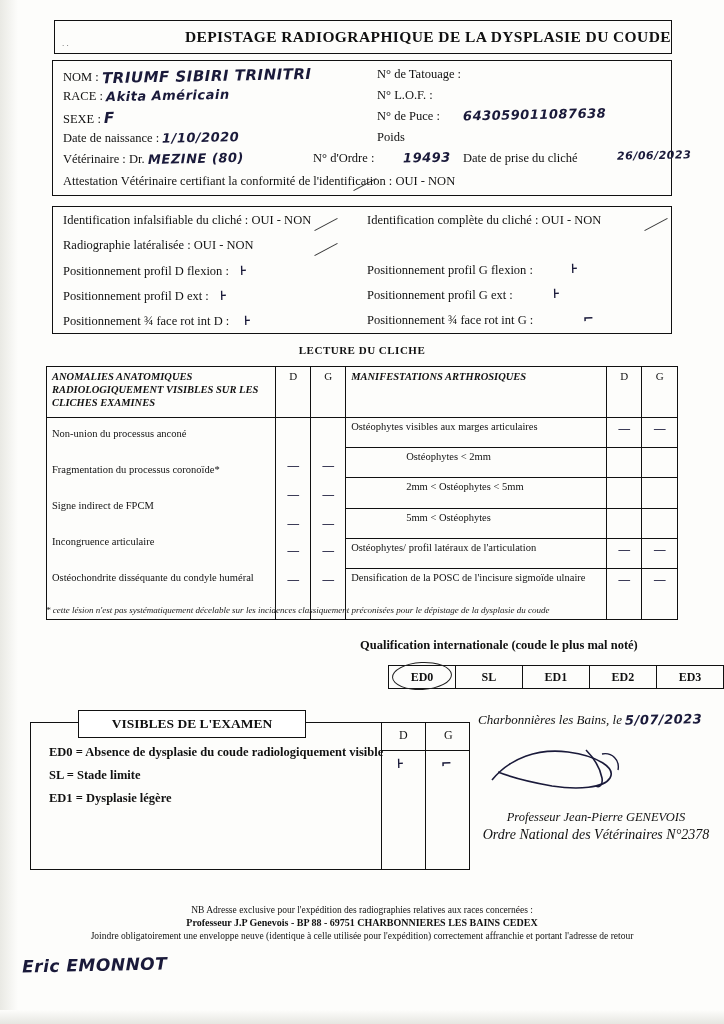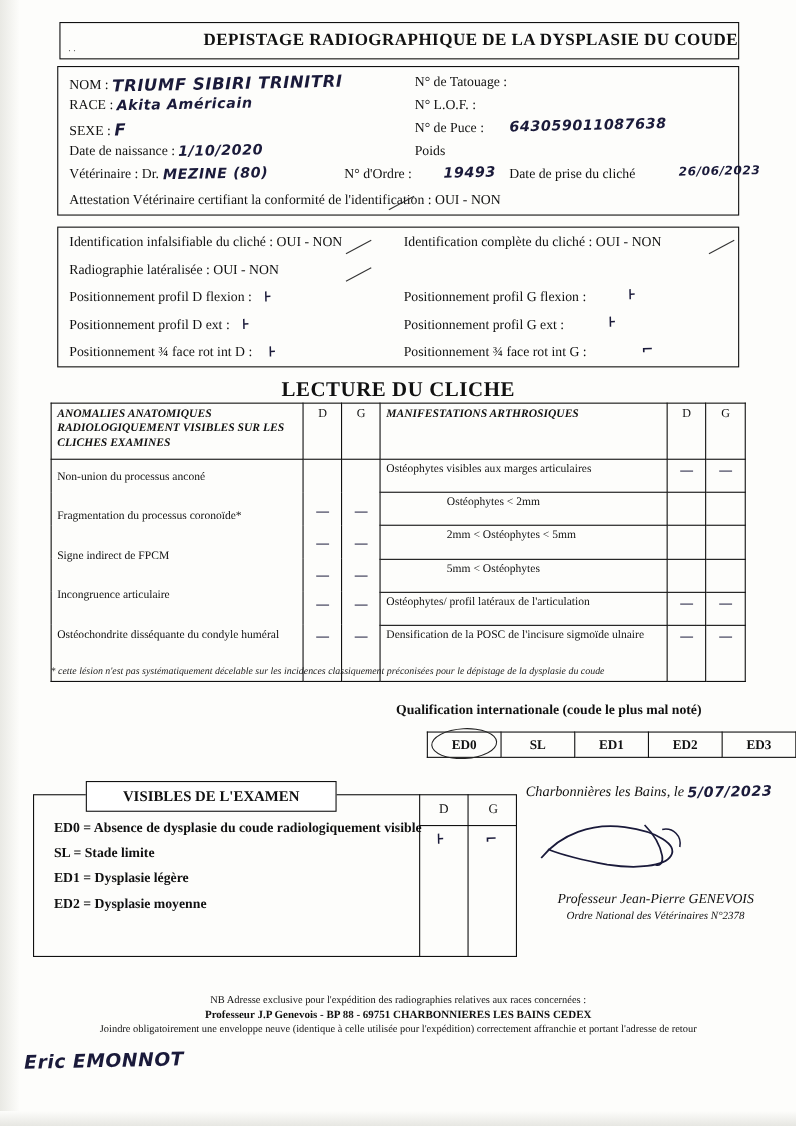--- a/index.html
+++ b/index.html
@@ -95,21 +95,21 @@
     transform: rotate(-28deg);
   }
 
   
   .lecture-title {
     position: absolute;
     left: 0; top: 344px;
     width: 724px;
     text-align: center;
     font-weight: bold;
-    font-size: 19px;
+    font-size: 11px;
     letter-spacing: 0.5px;
   }
 
   table.lect {
     position: absolute;
     left: 46px; top: 366px;
     width: 632px;
     border-collapse: collapse;
     font-size: 10.5px;
   }
@@ -227,21 +227,21 @@
     text-align: center;
     font-style: italic;
     font-size: 12.5px;
   }
   .ordre {
     position: absolute;
     left: 478px; top: 827px;
     width: 236px;
     text-align: center;
     font-style: italic;
-    font-size: 10px;
+    font-size: 14px;
   }
 
   
   .nb {
     position: absolute;
     left: 30px; top: 905px;
     width: 664px;
     text-align: center;
     font-size: 9.5px;
   }
@@ -451,21 +451,20 @@
       <td>ED3</td>
     </tr>
   </tbody>
     </table>
   <div class="ellipse"></div>
 
   <div class="res-box">
     <div class="res-line">ED0 = Absence de dysplasie du coude radiologiquement visible</div>
     <div class="res-line">SL = Stade limite</div>
     <div class="res-line">ED1 = Dysplasie légère</div>
-    <div class="res-line">ED2 = Dysplasie moyenne</div>
   </div>
   <div class="res-title">VISIBLES DE L'EXAMEN</div>
   <div class="res-dg">
     <div class="vline"></div>
     <div class="vline2"></div>
     <div class="hline"></div>
     <div class="d">D</div>
     <div class="g">G</div>
     <div class="hw md" style="position:absolute; left:16px; top:34px;">⊦</div>
     <div class="hw md" style="position:absolute; left:60px; top:34px;">⌐</div>

